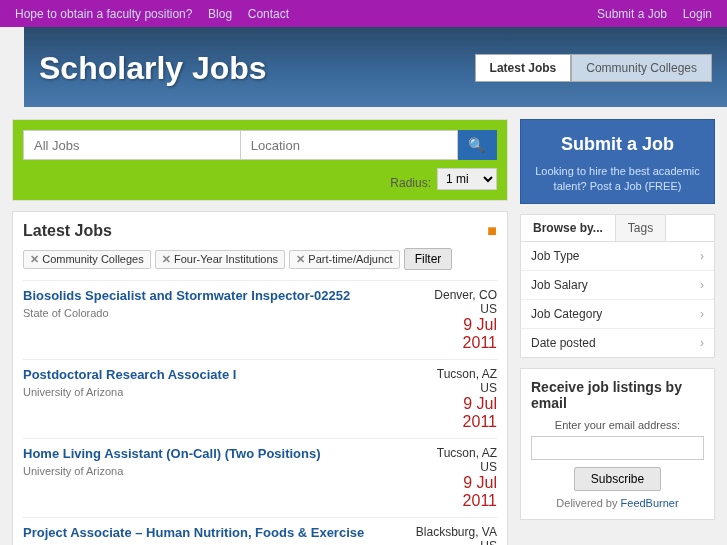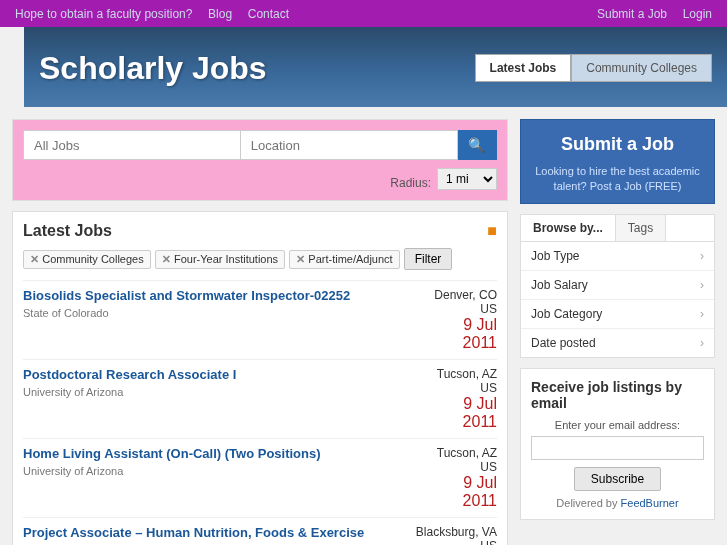--- a/index.html
+++ b/index.html
@@ -69,21 +69,21 @@
       padding: 12px;
       display: flex;
       gap: 12px;
     }
 
     
     #left-column { flex: 1; min-width: 0; }
 
     
     #search-bar {
-      background: #f9a8d4;
+      background: #84cc16;
       border: 1px solid #ddd;
       padding: 10px;
       margin-bottom: 10px;
     }
     #search-inputs {
       display: flex;
       gap: 0;
       margin-bottom: 8px;
     }
     #search-inputs input {

